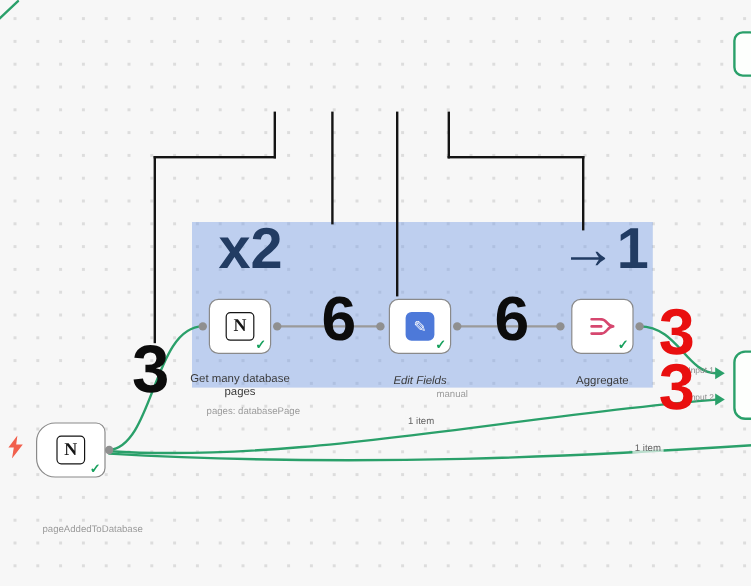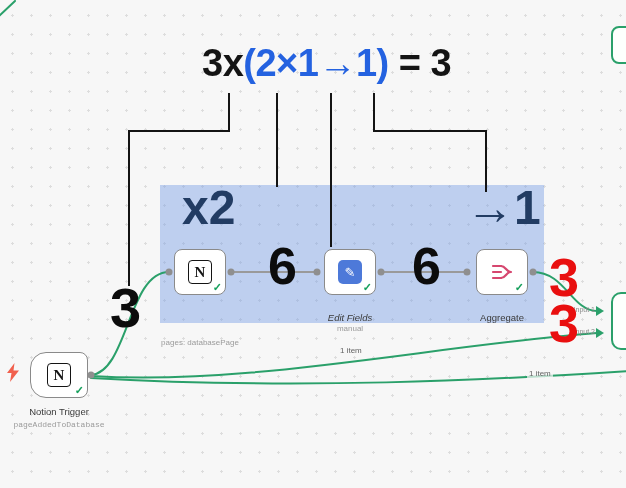--- a/index.html
+++ b/index.html
@@ -30,21 +30,21 @@
   .node .check { position:absolute; right:3px; bottom:0px; font-size:11px; font-weight:700; color:#17a05d; }
   .trigger-node { width:58px; height:46px; border-radius:16px 8px 8px 16px; left:30px; top:352px; }
   .notion-ic { width:24px; height:24px; border:1.8px solid #141414; border-radius:4px; background:#fff;
     display:flex; align-items:center; justify-content:center;
     font-family:"Liberation Serif", serif; font-weight:700; font-size:15px; color:#141414; }
   .pencil-ic { width:24px; height:24px; background:#4d79d9; border-radius:5px; color:#fff;
     display:flex; align-items:center; justify-content:center; font-size:13px; }
   
   .node-title { position:absolute; font-size:9.5px; color:#3a3a3a; text-align:center;
     line-height:1.2; z-index:3; }
-  .node-sub { position:absolute; font-size:8px; color:#9b9b9b; text-align:center; z-index:3; }
+  .node-sub { position:absolute; font-size:8px; color:#9b9b9b; text-align:right; z-index:3; }
   .item-label { position:absolute; font-size:8px; color:#636363; z-index:3; background:rgba(247,247,247,0.7);
     padding:0 2px; }
   .input-label { position:absolute; font-size:7px; color:#8a8a8a; width:26px; text-align:right; z-index:3; }
   
   .edges { position:absolute; left:0; top:0; z-index:2; }
   .edges .g { stroke:#2aa06a; stroke-width:2; fill:none; stroke-linecap:round; }
   .edges .gray { stroke:#9a9a9a; stroke-width:2; fill:none; }
   .edges .ga { fill:#2aa06a; }
   .edges circle { fill:#8f8f8f; }
   
@@ -70,21 +70,20 @@
     <polygon class="ga" points="596,328 596,338 604,333"></polygon>
     <circle cx="169" cy="272" r="3.5"></circle>
     <circle cx="231" cy="272" r="3.5"></circle>
     <circle cx="317" cy="272" r="3.5"></circle>
     <circle cx="381" cy="272" r="3.5"></circle>
     <circle cx="467" cy="272" r="3.5"></circle>
     <circle cx="533" cy="272" r="3.5"></circle>
     <circle cx="91" cy="375" r="3.5"></circle>
   </svg>
 
-  <div class="formula"><span>3x</span><span class="hl">(2×1→1)</span><span> = 3</span></div>
 
   <div class="bline" style="left:228px; top:93px;  width:2px;   height:39px;"></div>
   <div class="bline" style="left:128px; top:130px; width:102px; height:2px;"></div>
   <div class="bline" style="left:128px; top:130px; width:2px;   height:156px;"></div>
   <div class="bline" style="left:276px; top:93px;  width:2px;   height:94px;"></div>
   <div class="bline" style="left:330px; top:93px;  width:2px;   height:154px;"></div>
   <div class="bline" style="left:373px; top:93px;  width:2px;   height:39px;"></div>
   <div class="bline" style="left:373px; top:130px; width:114px; height:2px;"></div>
   <div class="bline" style="left:485px; top:130px; width:2px;   height:62px;"></div>
 
@@ -96,20 +95,21 @@
   <div class="count" style="left:412px; top:240px; font-size:52px;">6</div>
   <div class="count red" style="left:549px; top:250px; font-size:54px;">3</div>
   <div class="count red" style="left:549px; top:296px; font-size:54px;">3</div>
 
   <div class="node" style="left:174px; top:249px;">
     <div class="notion-ic">
         <span>N</span>
       </div>
     <span class="check">✓</span>
   </div>
+  <div class="node-title" style="left:150px; top:310px; width:100px;">Get many database pages</div>
   <div class="node-sub" style="left:150px; top:338px; width:100px;">pages: databasePage</div>
 
   <div class="node" style="left:324px; top:249px;">
     <div class="pencil-ic">
         <span>✎</span>
       </div>
     <span class="check">✓</span>
   </div>
   <div class="node-title" style="left:310px; top:312px; width:80px;font-style:italic;">Edit Fields</div>
   <div class="node-sub" style="left:310px; top:324px; width:80px;">manual</div>
@@ -125,22 +125,21 @@
 
   <svg class="lightning" width="14" height="19" viewBox="0 0 14 19">
     <path d="M8.5 0 L1 10 H5.5 L4 19 L13 7.5 H7.5 Z" fill="#f1604d"></path>
   </svg>
   <div class="node trigger-node">
     <div class="notion-ic">
         <span>N</span>
       </div>
     <span class="check">✓</span>
   </div>
-  <div class="node-title" style="left:-1px; top:406px; width:120px;">Notion Trigger</div>
-  <div class="node-sub" style="left:-1px; top:420px; width:120px;font-family:Liberation Mono, monospace;">pageAddedToDatabase</div>
+  <div class="node-sub" style="left:-1px; top:436px; width:120px;">pageAddedToDatabase</div>
 
   <div class="item-label" style="left:338px; top:346px;">1 item</div>
   <div class="item-label" style="left:527px; top:369px;">1 item</div>
 
   <div class="partial-node" style="left:611px; top:292px; width:22px; height:58px; border-radius:10px 0 0 10px;"></div>
   <div class="input-label" style="left:569px; top:306px;">Input 1</div>
   <div class="input-label" style="left:569px; top:328px;">Input 2</div>
 
   <div class="partial-node" style="left:611px; top:26px; width:22px; height:38px; border-radius:8px;"></div>
 

